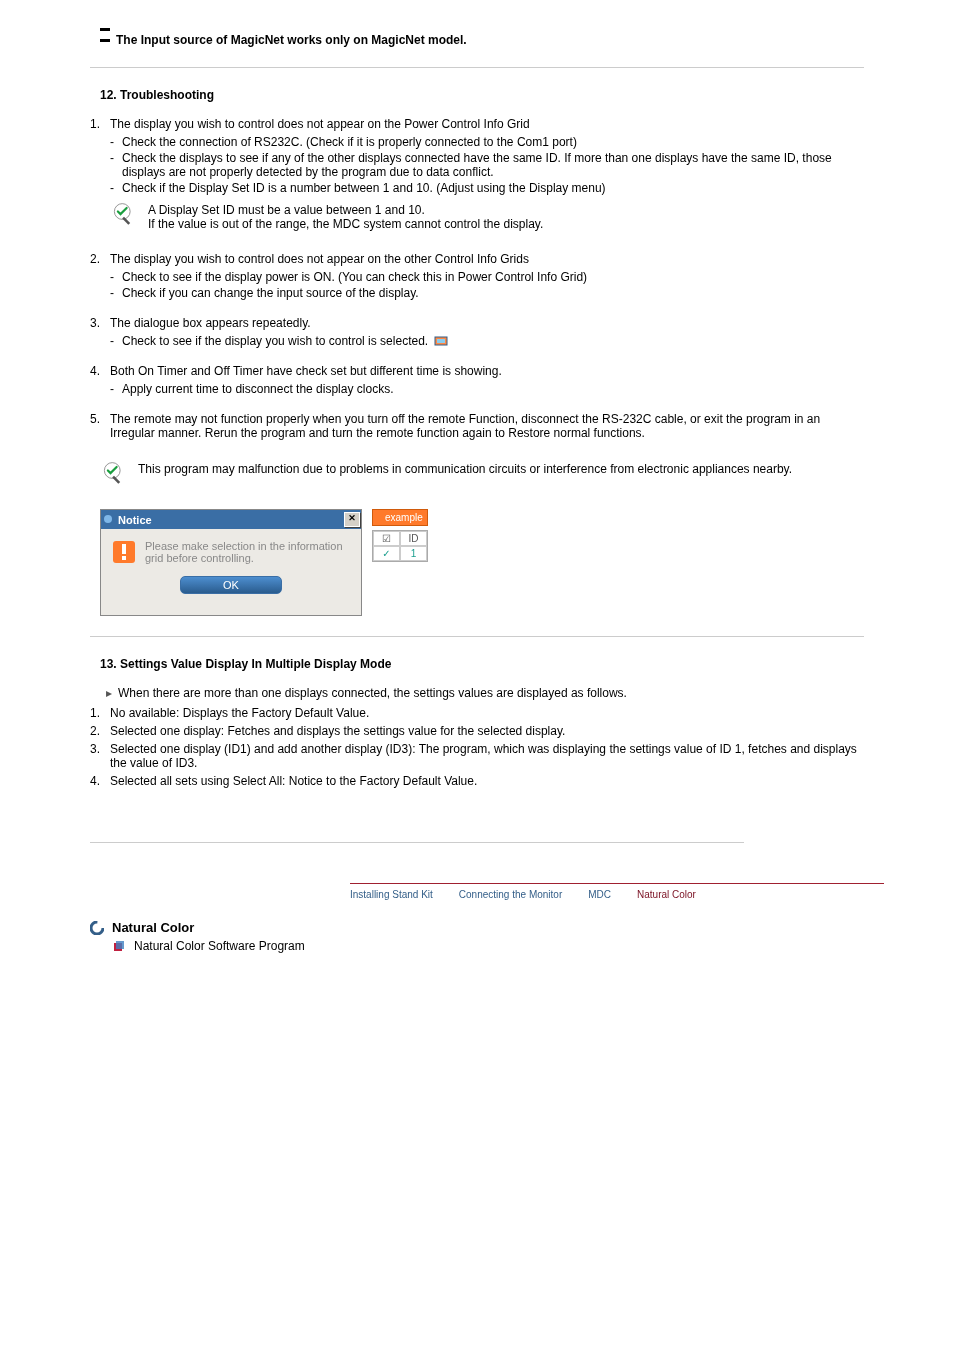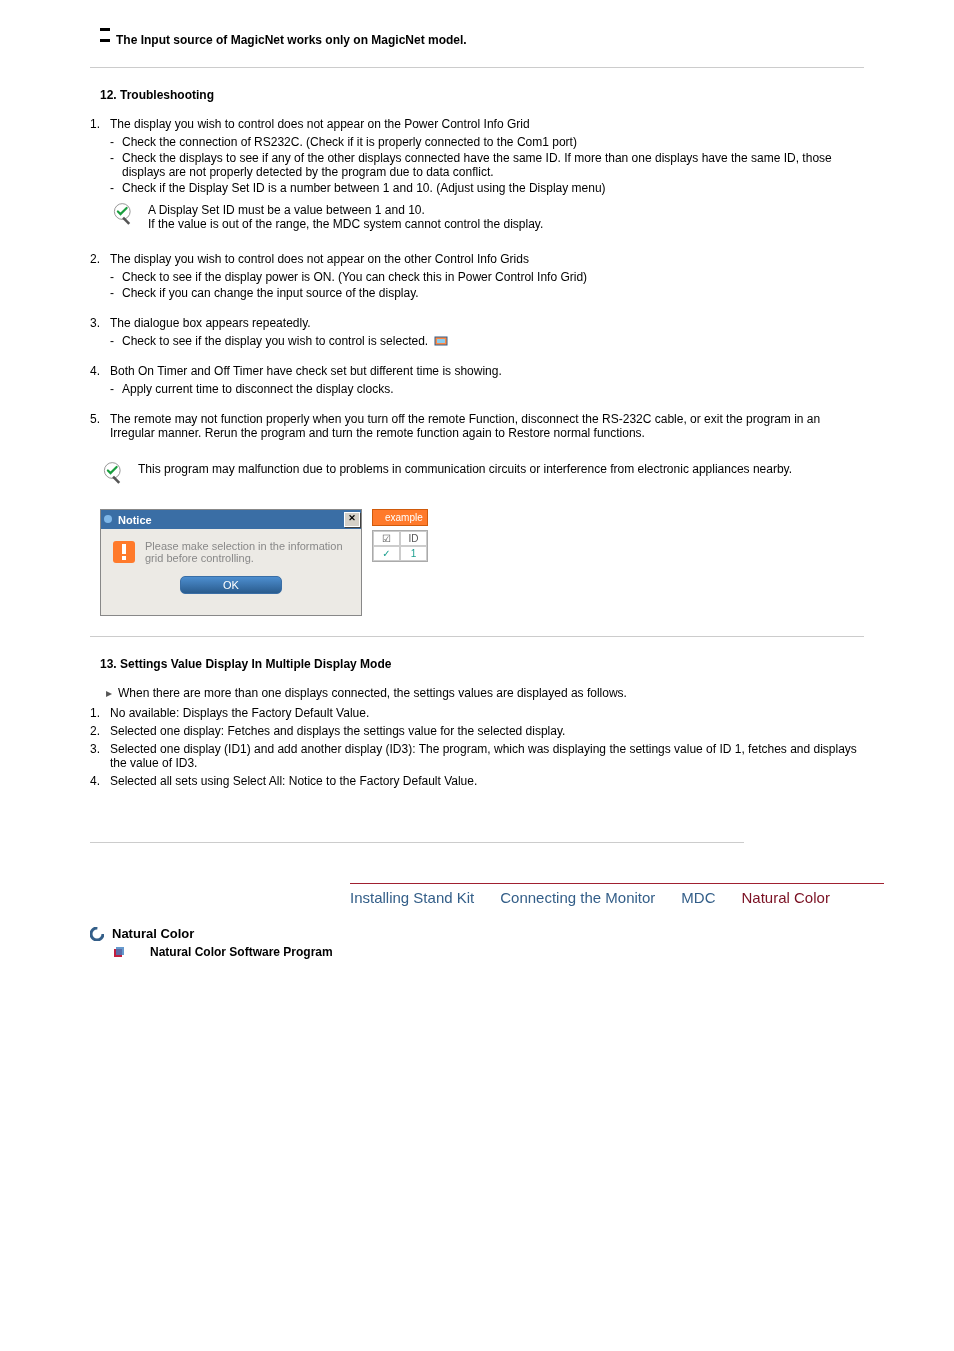--- a/index.html
+++ b/index.html
@@ -164,21 +164,21 @@
   }
   .arrow-bullet .arrow {
     width: 12px; flex-shrink: 0;
     color: #555;
   }
   .tab-bar {
     margin: 40px 0 0 260px;
     display: flex;
     align-items: flex-start;
     gap: 26px;
-    font-size: 15px;
+    font-size: 10px;
     padding: 6px 0;
     position: relative;
   }
   .tab-bar::before {
     content: "";
     position: absolute;
     top: 0;
     left: 0;
     right: -20px;
     height: 1px;
@@ -194,23 +194,23 @@
     display: flex;
     align-items: center;
     gap: 8px;
     margin: 14px 0 4px 0;
     font-weight: bold;
     font-size: 13px;
   }
   .sub-nc {
     display: flex;
     align-items: center;
-    gap: 24px;
+    gap: 8px;
     margin: 4px 0 4px 22px;
-    font-weight: bold;
+    font-weight: normal;
     font-size: 12px;
   }
   .c-icon {
     width: 14px; height: 14px; display: inline-block;
   }
 </style>
 </head>
 <body>
 
 <div class="bullet-note">

